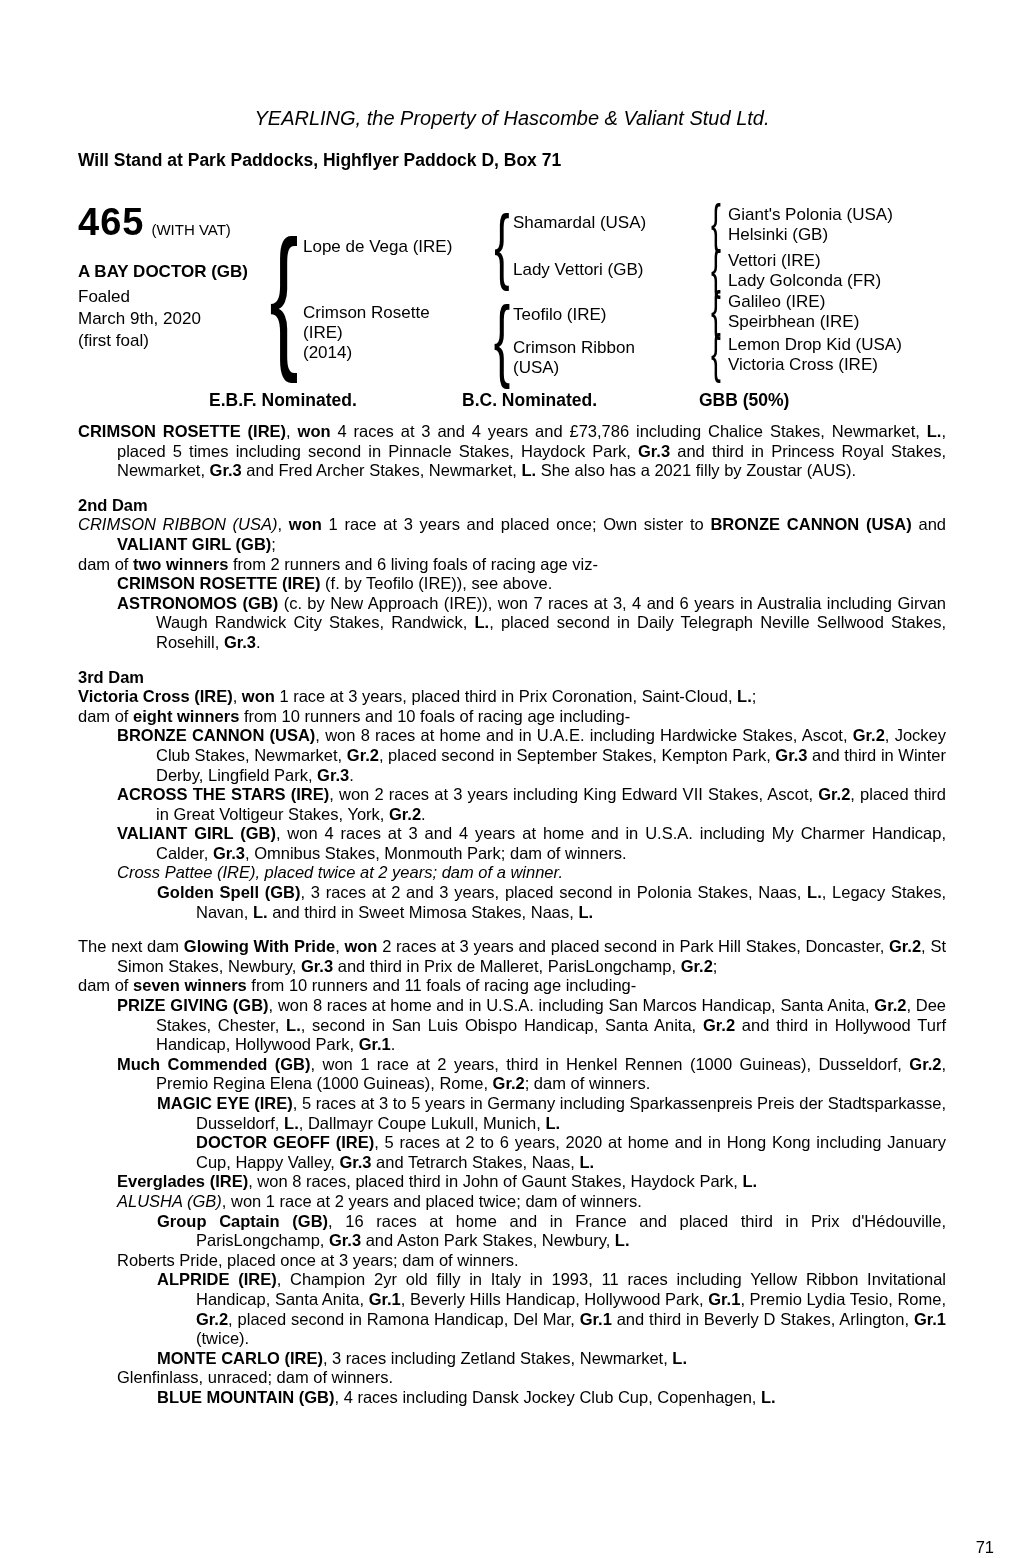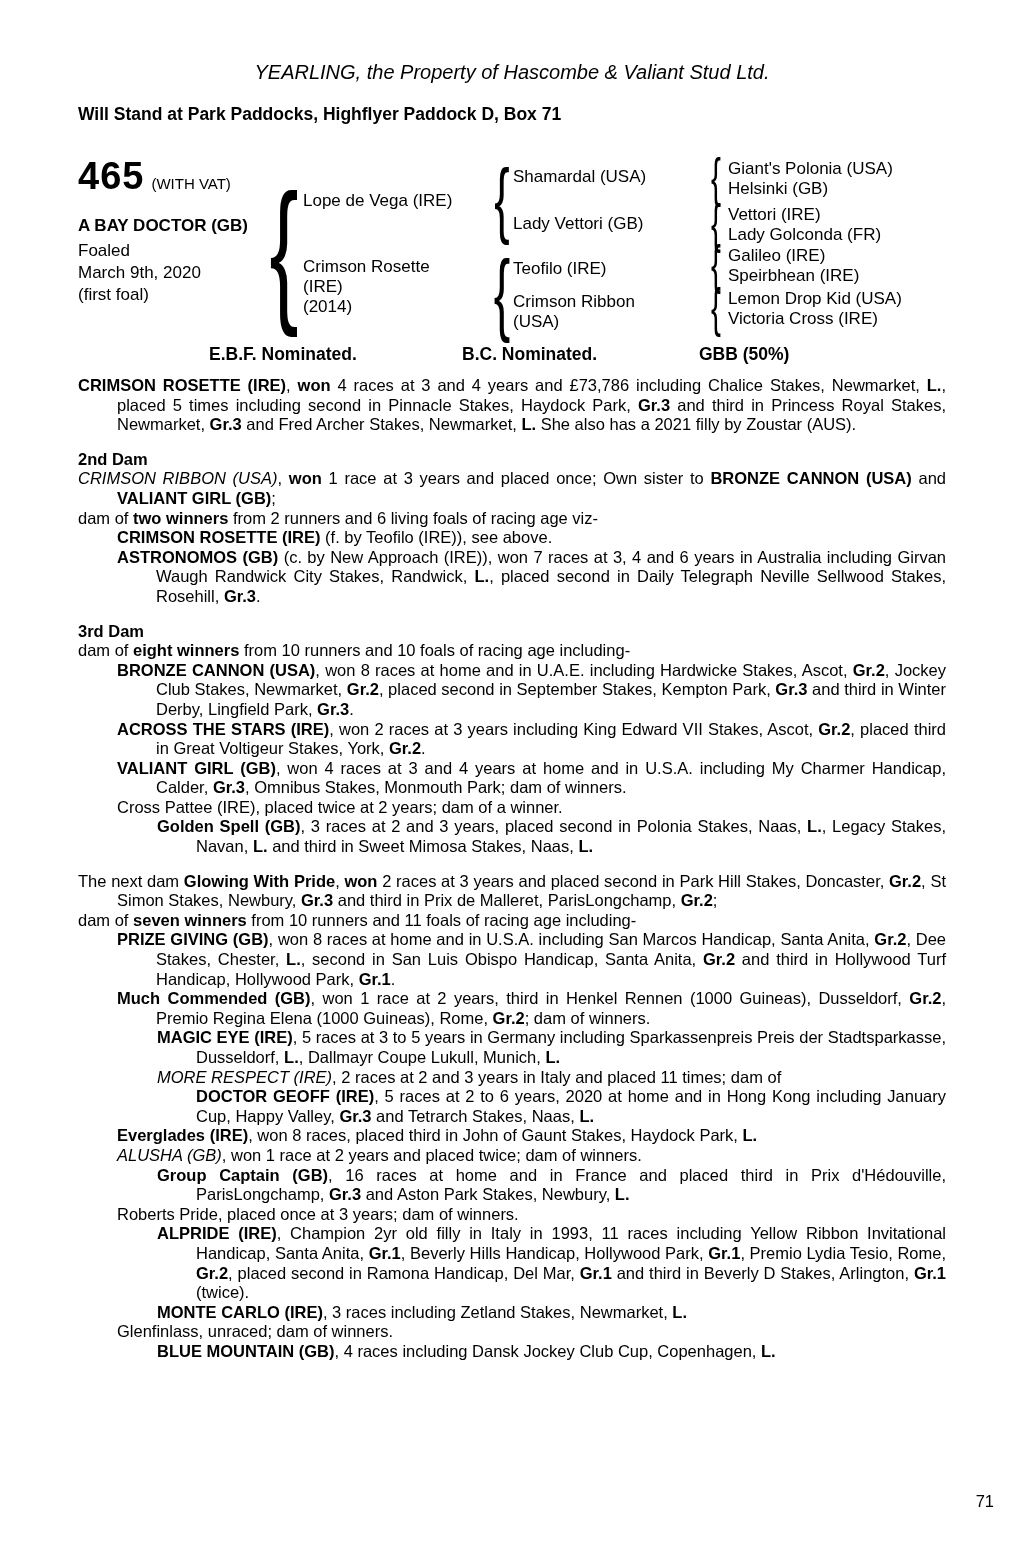--- a/index.html
+++ b/index.html
@@ -1,18 +1,18 @@
 <!DOCTYPE html>
 <html><head>
 <meta charset="utf-8">
 <style>
   html,body{margin:0;padding:0;background:#e8e8e8;}
   .page{position:relative;width:1024px;height:1558px;background:#ffffff;margin:0 auto;
         font-family:"Liberation Sans",sans-serif;color:#000;overflow:hidden;}
-  .abs{position:absolute;}
+  .abs{position:absolute;margin-top:46px;}
   .title{top:60px;left:0;width:100%;text-align:center;font-style:italic;font-size:20px;line-height:24px;}
   .stand{top:104px;left:78px;font-weight:bold;font-size:17.5px;}
   
   .ped{top:152px;left:78px;width:868px;height:192px;}
   .ped .slot{position:absolute;font-size:17px;line-height:20px;white-space:nowrap;}
   .ped .wrap{white-space:normal;}
   .lotrow{position:absolute;left:0;top:8px;white-space:nowrap;}
   .lotnum{font-size:38px;font-weight:bold;line-height:32px;letter-spacing:1px;}
   .vat{font-size:15px;margin-left:7px;}
   .hname{font-weight:bold;font-size:17.5px;}
@@ -91,34 +91,34 @@
       </div>
       <div class="section">
         <div class="dam-heading">2nd Dam</div>
         <p class="para" style="padding-left: 39px; text-indent: -39px;"><span class="i">CRIMSON RIBBON (USA)</span><span>, </span><span class="b">won</span><span> 1 race at 3 years and placed once; Own sister to </span><span class="b">BRONZE CANNON (USA)</span><span> and </span><span class="b">VALIANT GIRL (GB)</span><span>;</span></p>
         <p class="para" style="padding-left: 39px; text-indent: -39px;"><span>dam of </span><span class="b">two winners</span><span> from 2 runners and 6 living foals of racing age viz-</span></p>
         <p class="para" style="padding-left: 78px; text-indent: -39px;"><span class="b">CRIMSON ROSETTE (IRE)</span><span> (f. by Teofilo (IRE)), see above.</span></p>
         <p class="para" style="padding-left: 78px; text-indent: -39px;"><span class="b">ASTRONOMOS (GB)</span><span> (c. by New Approach (IRE)), won 7 races at 3, 4 and 6 years in Australia including Girvan Waugh Randwick City Stakes, Randwick, </span><span class="b">L.</span><span>, placed second in Daily Telegraph Neville Sellwood Stakes, Rosehill, </span><span class="b">Gr.3</span><span>.</span></p>
       </div>
       <div class="section">
         <div class="dam-heading">3rd Dam</div>
+        <p class="para" style="padding-left: 39px; text-indent: -39px;"><span class="b">Victoria Cross (IRE)</span><span>, </span><span class="b">won</span><span> 1 race at 3 years, placed third in Prix Coronation, Saint-Cloud, </span><span class="b">L.</span><span>;</span></p>
         <p class="para" style="padding-left: 39px; text-indent: -39px;"><span>dam of </span><span class="b">eight winners</span><span> from 10 runners and 10 foals of racing age including-</span></p>
         <p class="para" style="padding-left: 78px; text-indent: -39px;"><span class="b">BRONZE CANNON (USA)</span><span>, won 8 races at home and in U.A.E. including Hardwicke Stakes, Ascot, </span><span class="b">Gr.2</span><span>, Jockey Club Stakes, Newmarket, </span><span class="b">Gr.2</span><span>, placed second in September Stakes, Kempton Park, </span><span class="b">Gr.3</span><span> and third in Winter Derby, Lingfield Park, </span><span class="b">Gr.3</span><span>.</span></p>
         <p class="para" style="padding-left: 78px; text-indent: -39px;"><span class="b">ACROSS THE STARS (IRE)</span><span>, won 2 races at 3 years including King Edward VII Stakes, Ascot, </span><span class="b">Gr.2</span><span>, placed third in Great Voltigeur Stakes, York, </span><span class="b">Gr.2</span><span>.</span></p>
         <p class="para" style="padding-left: 78px; text-indent: -39px;"><span class="b">VALIANT GIRL (GB)</span><span>, won 4 races at 3 and 4 years at home and in U.S.A. including My Charmer Handicap, Calder, </span><span class="b">Gr.3</span><span>, Omnibus Stakes, Monmouth Park; dam of winners.</span></p>
-        <p class="para" style="padding-left: 78px; text-indent: -39px;"><span>Cross Pattee (IRE), placed twice at 2 years; dam of a winner.</span></p>
+        <p class="para" style="padding-left: 78px; text-indent: -39px; font-style: italic;"><span>Cross Pattee (IRE), placed twice at 2 years; dam of a winner.</span></p>
         <p class="para" style="padding-left: 118px; text-indent: -39px;"><span class="b">Golden Spell (GB)</span><span>, 3 races at 2 and 3 years, placed second in Polonia Stakes, Naas, </span><span class="b">L.</span><span>, Legacy Stakes, Navan, </span><span class="b">L.</span><span> and third in Sweet Mimosa Stakes, Naas, </span><span class="b">L.</span></p>
       </div>
       <div class="section">
         <p class="para" style="padding-left: 39px; text-indent: -39px;"><span>The next dam </span><span class="b">Glowing With Pride</span><span>, </span><span class="b">won</span><span> 2 races at 3 years and placed second in Park Hill Stakes, Doncaster, </span><span class="b">Gr.2</span><span>, St Simon Stakes, Newbury, </span><span class="b">Gr.3</span><span> and third in Prix de Malleret, ParisLongchamp, </span><span class="b">Gr.2</span><span>;</span></p>
         <p class="para" style="padding-left: 39px; text-indent: -39px;"><span>dam of </span><span class="b">seven winners</span><span> from 10 runners and 11 foals of racing age including-</span></p>
         <p class="para" style="padding-left: 78px; text-indent: -39px;"><span class="b">PRIZE GIVING (GB)</span><span>, won 8 races at home and in U.S.A. including San Marcos Handicap, Santa Anita, </span><span class="b">Gr.2</span><span>, Dee Stakes, Chester, </span><span class="b">L.</span><span>, second in San Luis Obispo Handicap, Santa Anita, </span><span class="b">Gr.2</span><span> and third in Hollywood Turf Handicap, Hollywood Park, </span><span class="b">Gr.1</span><span>.</span></p>
         <p class="para" style="padding-left: 78px; text-indent: -39px;"><span class="b">Much Commended (GB)</span><span>, won 1 race at 2 years, third in Henkel Rennen (1000 Guineas), Dusseldorf, </span><span class="b">Gr.2</span><span>, Premio Regina Elena (1000 Guineas), Rome, </span><span class="b">Gr.2</span><span>; dam of winners.</span></p>
         <p class="para" style="padding-left: 118px; text-indent: -39px;"><span class="b">MAGIC EYE (IRE)</span><span>, 5 races at 3 to 5 years in Germany including Sparkassenpreis Preis der Stadtsparkasse, Dusseldorf, </span><span class="b">L.</span><span>, Dallmayr Coupe Lukull, Munich, </span><span class="b">L.</span></p>
-        <p class="para" style="padding-left: 118px; text-indent: -39px;"><span class="i">MORE RESPECT (IRE)</span><span>, 2 races at 2 and 3 years in Italy and placed 11 times; dam of</span></p>
         <p class="para" style="padding-left: 118px; text-indent: 0px;"><span class="b">DOCTOR GEOFF (IRE)</span><span>, 5 races at 2 to 6 years, 2020 at home and in Hong Kong including January Cup, Happy Valley, </span><span class="b">Gr.3</span><span> and Tetrarch Stakes, Naas, </span><span class="b">L.</span></p>
         <p class="para" style="padding-left: 78px; text-indent: -39px;"><span class="b">Everglades (IRE)</span><span>, won 8 races, placed third in John of Gaunt Stakes, Haydock Park, </span><span class="b">L.</span></p>
         <p class="para" style="padding-left: 78px; text-indent: -39px;"><span class="i">ALUSHA (GB)</span><span>, won 1 race at 2 years and placed twice; dam of winners.</span></p>
         <p class="para" style="padding-left: 118px; text-indent: -39px;"><span class="b">Group Captain (GB)</span><span>, 16 races at home and in France and placed third in Prix d'Hédouville, ParisLongchamp, </span><span class="b">Gr.3</span><span> and Aston Park Stakes, Newbury, </span><span class="b">L.</span></p>
         <p class="para" style="padding-left: 78px; text-indent: -39px;"><span>Roberts Pride, placed once at 3 years; dam of winners.</span></p>
         <p class="para" style="padding-left: 118px; text-indent: -39px;"><span class="b">ALPRIDE (IRE)</span><span>, Champion 2yr old filly in Italy in 1993, 11 races including Yellow Ribbon Invitational Handicap, Santa Anita, </span><span class="b">Gr.1</span><span>, Beverly Hills Handicap, Hollywood Park, </span><span class="b">Gr.1</span><span>, Premio Lydia Tesio, Rome, </span><span class="b">Gr.2</span><span>, placed second in Ramona Handicap, Del Mar, </span><span class="b">Gr.1</span><span> and third in Beverly D Stakes, Arlington, </span><span class="b">Gr.1</span><span> (twice).</span></p>
         <p class="para" style="padding-left: 118px; text-indent: -39px;"><span class="b">MONTE CARLO (IRE)</span><span>, 3 races including Zetland Stakes, Newmarket, </span><span class="b">L.</span></p>
         <p class="para" style="padding-left: 78px; text-indent: -39px;"><span>Glenfinlass, unraced; dam of winners.</span></p>
         <p class="para" style="padding-left: 118px; text-indent: -39px;"><span class="b">BLUE MOUNTAIN (GB)</span><span>, 4 races including Dansk Jockey Club Cup, Copenhagen, </span><span class="b">L.</span></p>
       </div>

